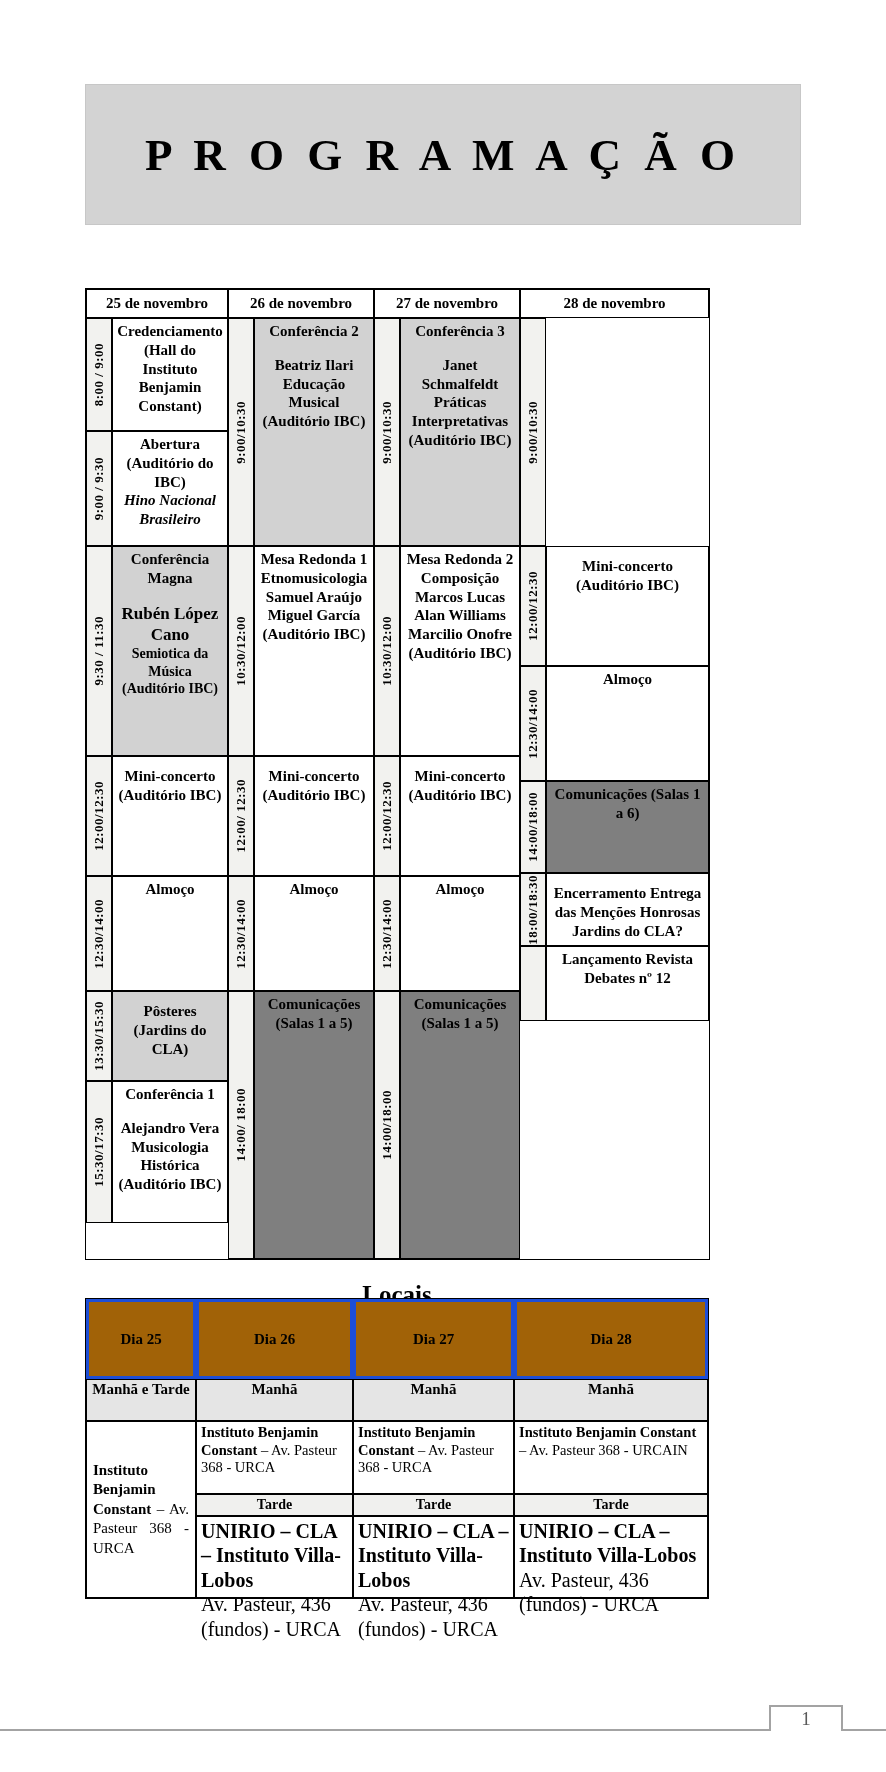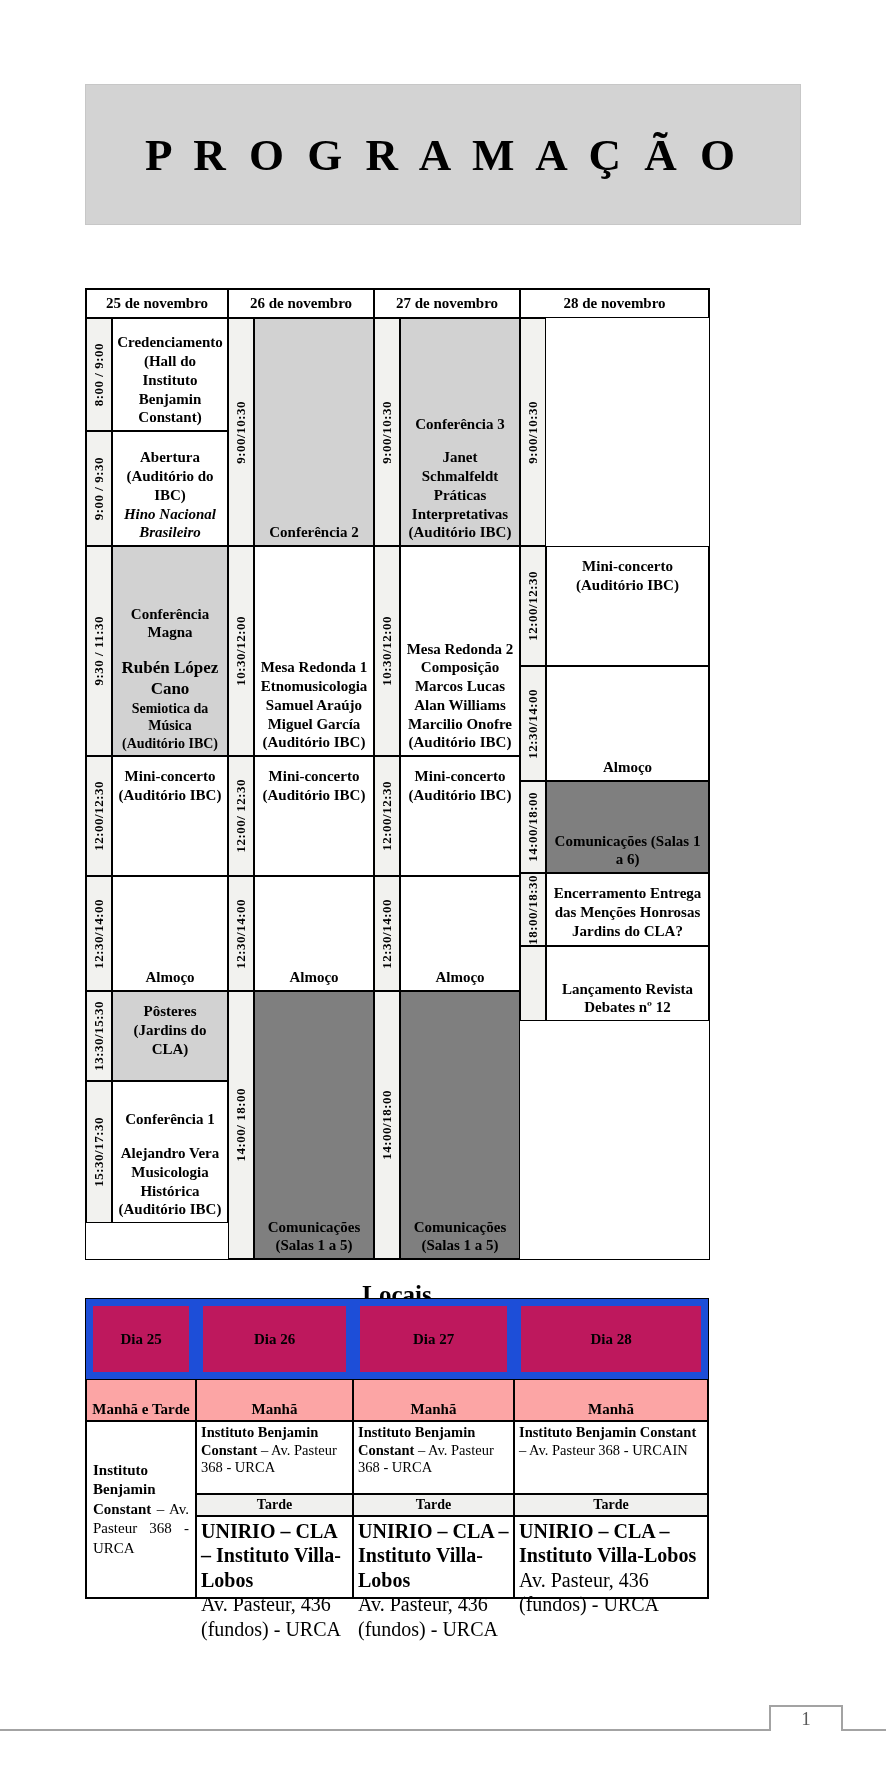--- a/index.html
+++ b/index.html
@@ -32,21 +32,21 @@
     flex: 0 0 26px; width: 26px; border: 1px solid #000; background: #f2f2ef;
     display: flex; align-items: center; justify-content: center;
   }
   .tc span {
     writing-mode: vertical-rl; transform: rotate(180deg);
     font-weight: bold; font-size: 13px; white-space: nowrap; letter-spacing: .5px;
   }
   .cc {
     flex: 1; border: 1px solid #000; background: #fff;
     font-weight: bold; font-size: 15px; line-height: 1.25;
-    display: flex; flex-direction: column; align-items: center; justify-content: flex-end;
+    display: flex; flex-direction: column; align-items: center; justify-content: flex-start;
     text-align: center; padding: 3px 3px; overflow: hidden;
   }
   .cc.top { justify-content: flex-start; padding-top: 10px; }
   .bg-gray { background: #d2d2d2; }
   .bg-dark { background: #7f7f7f; }
   .gap { margin-top: 15px; }
   .speaker { font-size: 17px; margin-top: 15px; }
   .small { font-size: 14px; }
   .italic { font-style: italic; }
   .h113{height:113px}.h115{height:115px}.h210{height:210px}.h120{height:120px}
@@ -54,28 +54,28 @@
   .h92{height:92px}.h101{height:73px}.h75{height:75px}
   
   .loc-heading {
     position: absolute; left: 85px; top: 1281px; width: 624px;
     text-align: center; font-weight: bold; font-size: 25px;
   }
   .loc { position: absolute; left: 85px; top: 1298px; display: flex; border: 1px solid #000; background:#fff; }
   .lcol { display: flex; flex-direction: column; }
   .l1 { width: 110px; } .l2 { width: 157px; } .l3 { width: 161px; } .l4 { width: 194px; }
   .lhead {
-    height: 80px; border: 7px solid #1d4ed8; background: #be185d;
+    height: 80px; border: 3px solid #1d4ed8; background: #a16207;
     display: flex; align-items: center; justify-content: center;
     font-weight: bold; font-size: 15px;
   }
   .lperiod {
-    height: 42px; border: 1px solid #000; background: #fca5a5;
+    height: 42px; border: 1px solid #000; background: #e5e5e5;
     display: flex; align-items: flex-start; justify-content: center;
-    font-weight: bold; font-size: 15px; text-align: center; padding-top: 20px; line-height: 1.2;
+    font-weight: bold; font-size: 15px; text-align: center; padding-top: 0; line-height: 1.2;
   }
   .lfull {
     height: 177px; border: 1px solid #000; display: flex; align-items: center;
     padding: 4px 6px; font-size: 15px; line-height: 1.3;
   }
   .lfull .just { text-align: justify; width: 100%; }
   .lmorn {
     height: 73px; border: 1px solid #000; padding: 2px 4px;
     font-size: 14.5px; line-height: 1.22;
   }
@@ -172,20 +172,21 @@
   </div>
 
   <div class="day d26">
     <div class="dhead">26 de novembro</div>
     <div class="row h228">
       <div class="tc">
           <span>9:00/10:30</span>
         </div>
       <div class="cc bg-gray">
         <div>Conferência 2</div>
+        <div class="gap">Beatriz Ilari Educação Musical (Auditório IBC)</div>
       </div>
     </div>
     <div class="row h210">
       <div class="tc">
           <span>10:30/12:00</span>
         </div>
       <div class="cc">
           <div>Mesa Redonda 1 Etnomusicologia Samuel Araújo Miguel García (Auditório IBC)</div>
         </div>
     </div>

